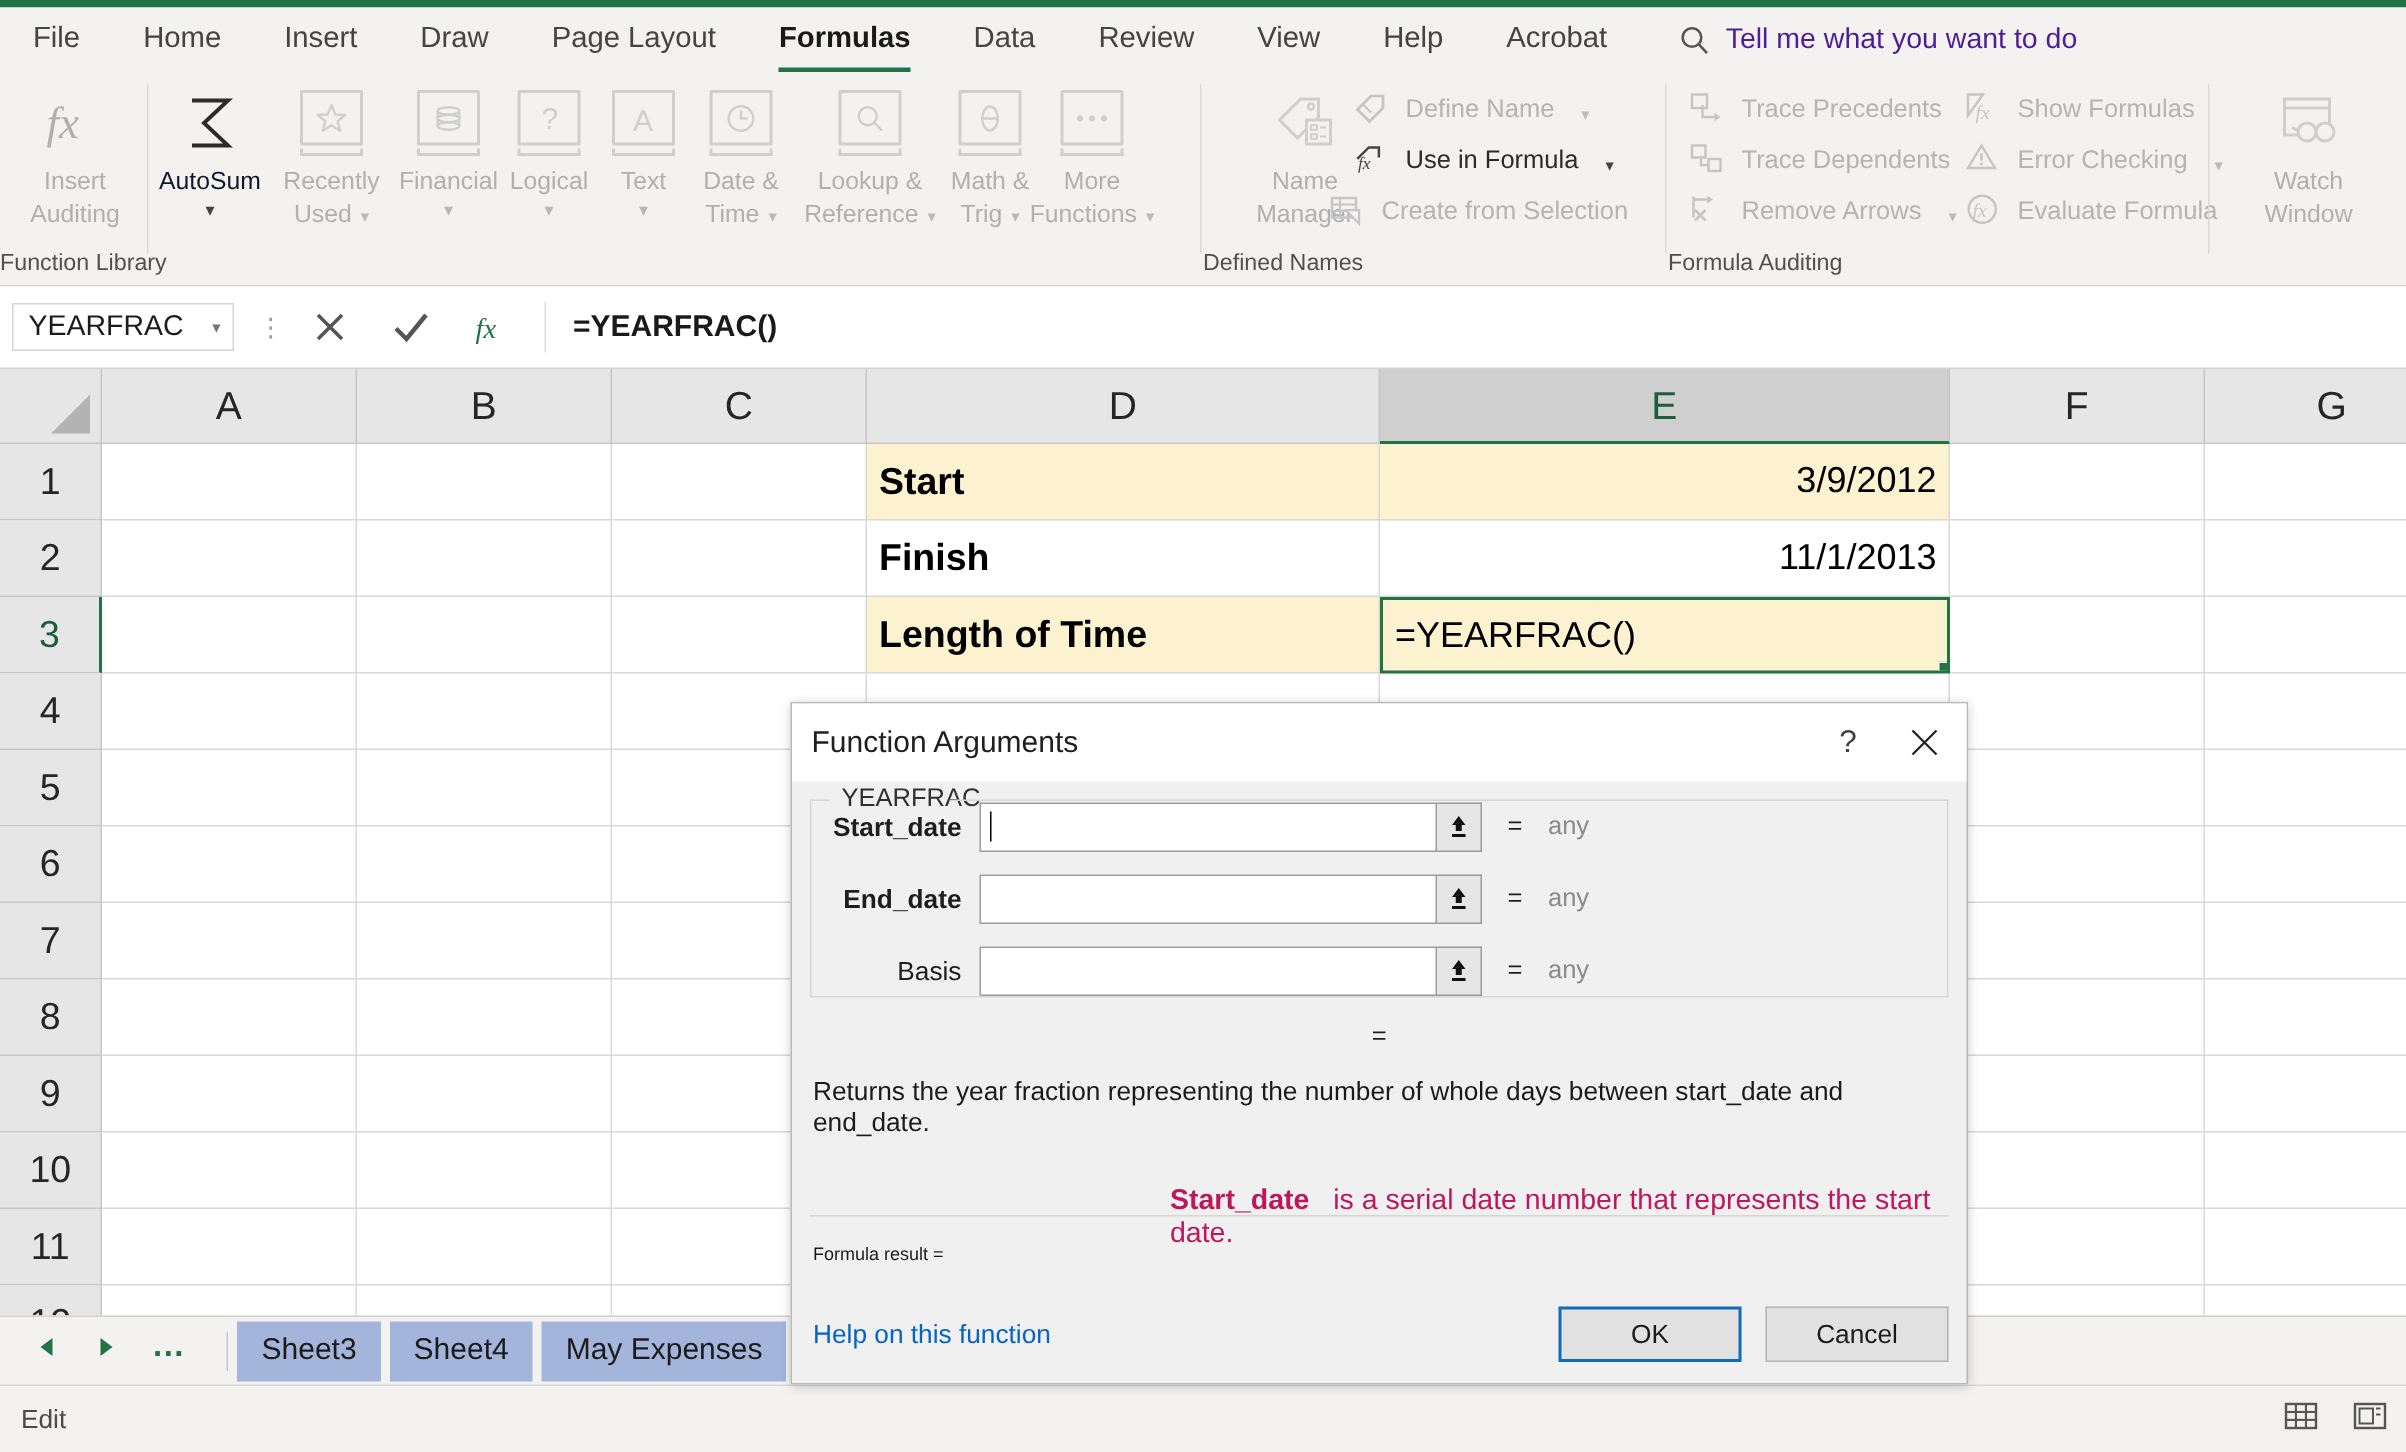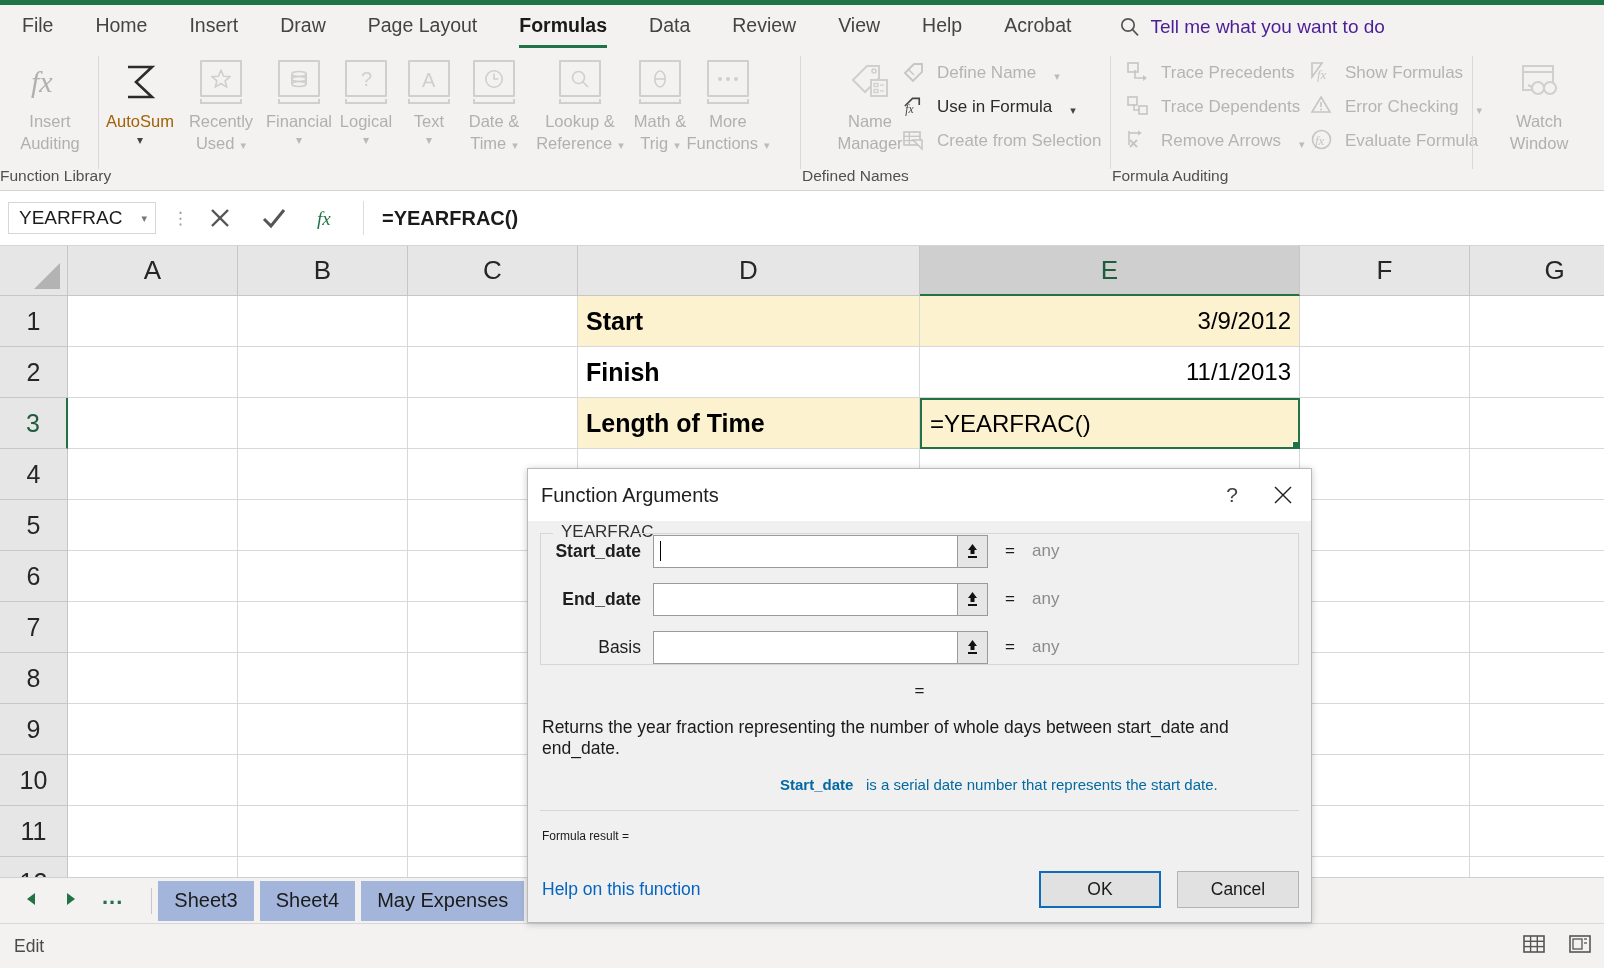--- a/index.html
+++ b/index.html
@@ -226,21 +226,21 @@
   .collapse-btn {
     width: 30px; height: 33px; background: #e6e6e6; border: 1px solid #9a9a9a;
     border-left: none; display: flex; align-items: center; justify-content: center;
     cursor: default;
   }
   .eq { width: 44px; text-align: center; font-size: 17px; color: #1c1c1c; }
   .anyval { font-size: 17px; color: #8b8b8b; }
 
   .midresult { text-align: center; font-size: 17px; color: #1c1c1c; margin-top: 16px; }
   .desc1 { font-size: 17.5px; color: #1a1a1a; margin-top: 16px; padding-left: 2px; }
-  .desc2 { font-size: 15px; color: #0369a1; margin-top: 17px; padding-left: 240px; }
+  .desc2 { font-size: 19px; color: #be185d; margin-top: 31px; padding-left: 240px; }
   .desc2 b { font-weight: bold; }
 
   .dlg-foot { position: absolute; left: 12px; right: 12px; bottom: 14px; }
   .footline { height: 1px; background: #d6d6d6; margin-bottom: 18px; }
   .fresult { font-size: 12px; color: #1a1a1a; padding-left: 2px; }
   .footrow { display: flex; align-items: center; margin-top: 28px; }
   .helplink {
     font-size: 17.5px; color: #0563c1; cursor: pointer; padding-left: 2px;
   }
   .btns { margin-left: auto; display: flex; gap: 16px; }
@@ -295,21 +295,21 @@
       </div>
 
       <div class="group-sep" style="left:98px"></div>
 
       <div class="bigbtn enabled" style="left:100px;width:80px">
         <div class="glyph">
           <svg width="44" height="44" viewBox="0 0 44 44">
             <polyline points="10,7 34,7 18,22 34,37 10,37" fill="none" stroke="#2b2b2b" stroke-width="2.6" stroke-linejoin="miter" stroke-linecap="butt"></polyline>
           </svg>
         </div>
-        <div class="lbl" style="color:#a16207">AutoSum</div>
+        <div class="lbl" style="color:#0f172a">AutoSum</div>
         <div class="caret-row enabled">▾</div>
       </div>
 
       <div class="bigbtn" style="left:180px;width:82px">
         <div class="glyph">
           <span class="book">
               <span class="cover">
             <svg width="24" height="24" viewBox="0 0 24 24">
                   <polygon points="12,3 14.6,9.3 21.2,9.6 16.1,13.8 17.8,20.2 12,16.5 6.2,20.2 7.9,13.8 2.8,9.6 9.4,9.3" fill="none" stroke="#cfcfcf" stroke-width="1.6" stroke-linejoin="round"></polygon>
                 </svg>
@@ -467,21 +467,21 @@
         <span class="sglyph">
           <svg width="24" height="23" viewBox="0 0 24 23">
               <path d="M3,12 L11,4 L18,4 L18,11" fill="none" stroke="#444" stroke-width="1.7"></path>
               <text x="3.5" y="19" font-family="'Liberation Serif',serif" font-style="italic" font-size="12" fill="#444">fx</text>
             </svg>
         </span>
         <span>Use in Formula</span>
         <span class="dcaret enabled">▾</span>
       </div>
 
-      <div class="smallbtn" style="left:100px;top:80px">
+      <div class="smallbtn" style="left:84px;top:80px">
         <span class="sglyph">
           <svg width="23" height="23" viewBox="0 0 23 23">
               <rect x="2" y="4" width="16" height="13" fill="none" stroke="#c5c5c5" stroke-width="1.6"></rect>
               <line x1="2" y1="8.3" x2="18" y2="8.3" stroke="#c5c5c5" stroke-width="1.3"></line>
               <line x1="2" y1="12.6" x2="18" y2="12.6" stroke="#c5c5c5" stroke-width="1.3"></line>
               <line x1="7.3" y1="4" x2="7.3" y2="17" stroke="#c5c5c5" stroke-width="1.3"></line>
               <path d="M11,12 L20,12 L20,21 Z" fill="#f3f2f1" stroke="#c5c5c5" stroke-width="1.5"></path>
             </svg>
         </span>
         <span>Create from Selection</span>

